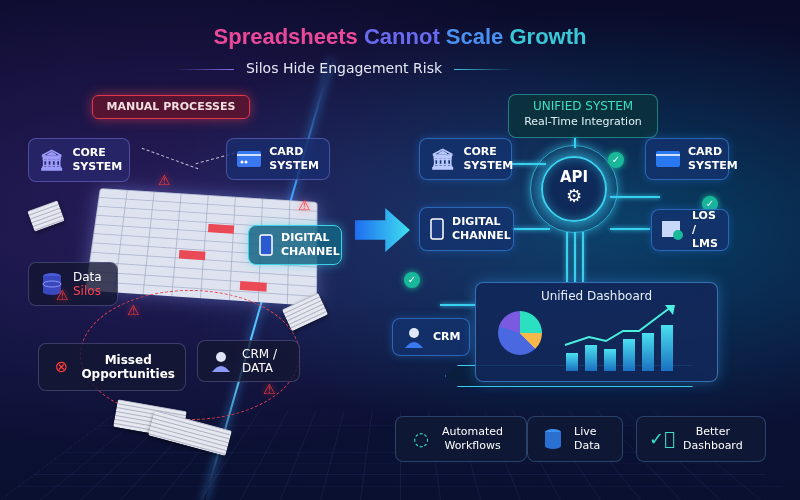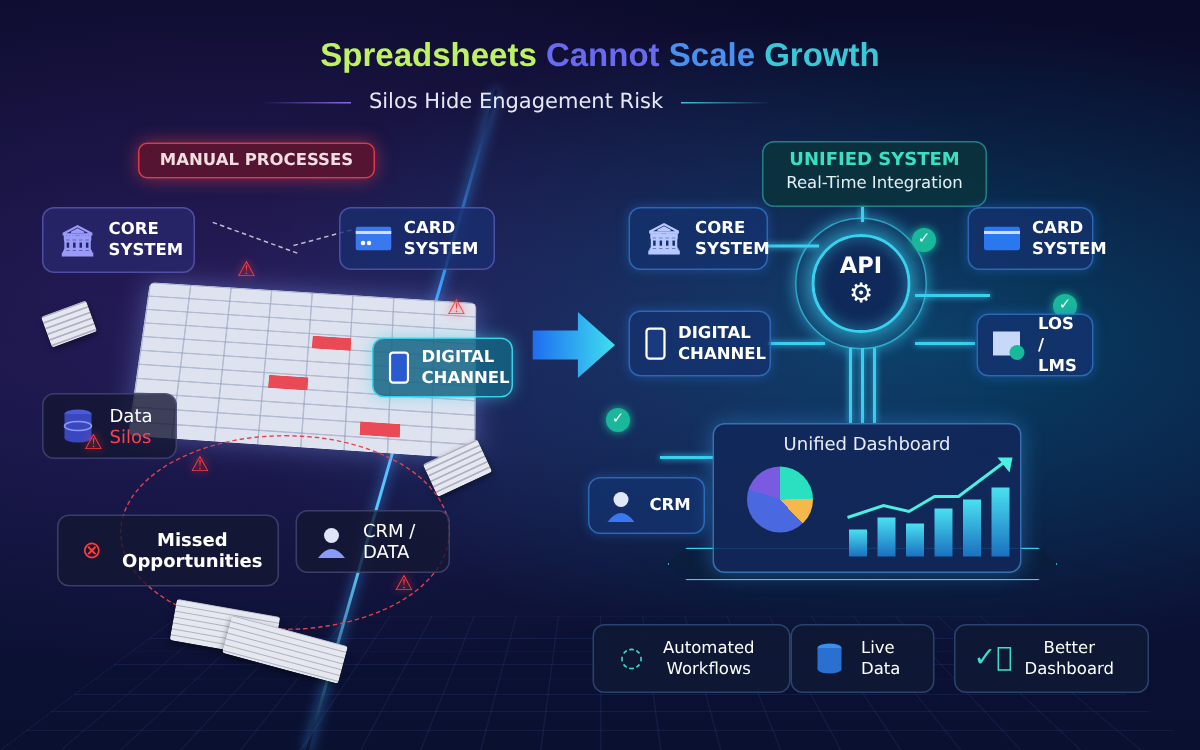--- a/index.html
+++ b/index.html
@@ -31,21 +31,21 @@
     position: absolute; left: 330px; top: 60px; width: 2px; height: 460px;
     background: linear-gradient(180deg, transparent, #3aa0ff 30%, #5fd0ff 70%, transparent);
     transform: rotate(16deg);
     transform-origin: top;
     box-shadow: 0 0 8px #3aa0ff;
   }
   .title {
     position: absolute; top: 24px; left: 0; width: 800px; text-align: center;
     font-family: "Liberation Sans", sans-serif; font-weight: bold; font-size: 22px;
   }
-  .title .w1 { color: #bef264; }
+  .title .w1 { color: #ec4899; }
   .title .w2 { color: #6a6af0; }
   .title .w3 { color: #4a90f0; text-align: center; }
   .title .w4 { color: #3ac8d8; }
   .subtitle {
     position: absolute; top: 60px; left: 0; width: 688px; text-align: center;
     font-size: 14px; color: #e6e8f5;
   }
   .subtitle .line { display: inline-block; width: 60px; height: 1px; vertical-align: middle; margin: 0 12px; }
   .subtitle .line.l { background: linear-gradient(90deg, transparent, #8a6af0); }
   .subtitle .line.r { background: linear-gradient(90deg, #3ac8d8, transparent); }
@@ -84,40 +84,40 @@
     position: absolute; left: 355px; top: 208px; width: 55px; height: 44px;
     background: linear-gradient(90deg, #1e6df0, #3fe0f0);
     clip-path: polygon(0 28%, 55% 28%, 55% 0, 100% 50%, 55% 100%, 55% 72%, 0 72%);
     filter: drop-shadow(0 0 6px #3fe0f0);
   }
   .unified-badge {
     position: absolute; left: 508px; top: 94px; width: 150px; height: 44px;
     border-radius: 8px; background: rgba(10,50,60,0.85); border: 1px solid rgba(58,208,200,0.5);
     text-align: center; padding-top: 4px;
   }
-  .unified-badge .h { color: #3ae0c0; font-weight: bold; font-size: 12px; }
+  .unified-badge .h { color: #3ae0c0; font-weight: normal; font-size: 12px; }
   .unified-badge .s { color: #e0f0f5; font-size: 11px; margin-top: 2px; }
   .api {
     position: absolute; left: 541px; top: 156px; width: 66px; height: 66px; border-radius: 50%;
     background: radial-gradient(circle, #0f2a5a 60%, #0a1a3c);
     border: 2px solid #3ad0f0; box-shadow: 0 0 18px #3ad0f0, inset 0 0 10px rgba(58,208,240,0.5);
     text-align: center; padding-top: 10px;
   }
   .api-ring {
     position: absolute; left: 530px; top: 145px; width: 88px; height: 88px; border-radius: 50%;
     border: 1px solid rgba(58,208,240,0.7); box-shadow: 0 0 10px rgba(58,208,240,0.5);
   }
   .api .t { font-weight: bold; font-size: 15px; }
   .api .g { font-size: 18px; line-height: 20px; }
   .check {
     position: absolute; width: 16px; height: 16px; border-radius: 50%; background: #1ab89a;
     color: #fff; font-size: 10px; text-align: center; line-height: 16px; box-shadow: 0 0 6px #1ab89a;
   }
   .dashboard {
-    position: absolute; left: 475px; top: 282px; width: 206px; height: 100px;
+    position: absolute; left: 475px; top: 282px; width: 243px; height: 100px;
     background: rgba(18,40,90,0.9); border: 1px solid rgba(80,160,240,0.6); border-radius: 8px;
     box-shadow: 0 0 14px rgba(58,160,240,0.4);
   }
   .platform {
     position: absolute; left: 445px; top: 365px; width: 260px; height: 22px;
     background: rgba(10,30,60,0.9); border: 1px solid #3ad0f0;
     clip-path: polygon(5% 0, 95% 0, 100% 50%, 95% 100%, 5% 100%, 0 50%);
     box-shadow: 0 0 12px #3ad0f0;
   }
   .dashboard .dtitle { text-align: center; font-size: 12px; margin-top: 6px; color: #e8ecf8; }

